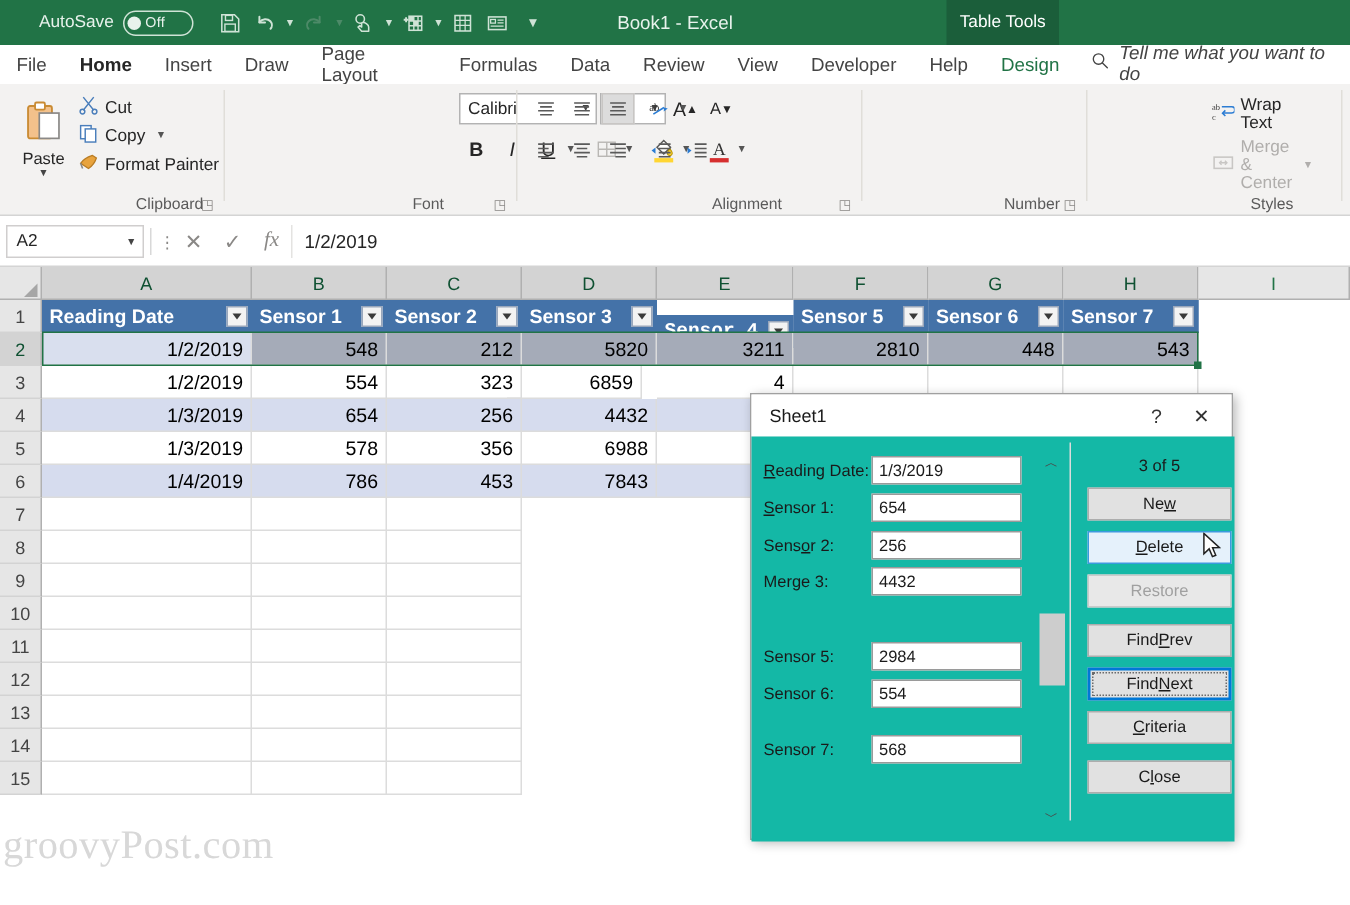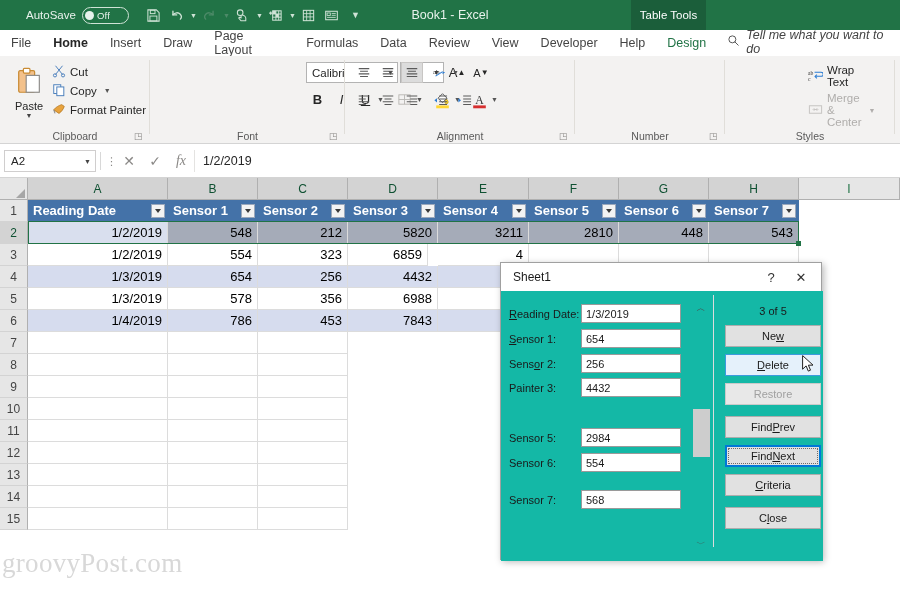--- a/index.html
+++ b/index.html
@@ -63,21 +63,21 @@
   }
 
   
   .ribbon {
     position:absolute; left:0; top:56px; width:900px; height:88px;
     background:#f3f2f1; border-bottom:1px solid #d4d4d4;
   }
   .grp { position:absolute; top:0; height:88px; }
   .grp-label {
     position:absolute; bottom:2px; width:100%; text-align:center;
-    font-size:10.5px; color:#5a5a5a;
+    font-size:10.5px; color:#5a5a5a;margin-left:38px;
   }
   .grp-sep { position:absolute; top:4px; width:1px; height:74px; background:#e0ded9; }
   .dialog-launcher {
     position:absolute; bottom:3px; width:10px; height:10px; color:#8a8886; font-size:9px;
   }
 
   
   .paste-btn {
     position:absolute; left:8px; top:4px; width:42px; height:62px;
     display:flex; flex-direction:column; align-items:center; justify-content:center;
@@ -683,21 +683,21 @@
     <span class="filter-btn"></span>
   </div>
   <div class="cell hdr" style="left:258px;top:22px;width:90px;">
     <span>Sensor 2</span>
     <span class="filter-btn"></span>
   </div>
   <div class="cell hdr" style="left:348px;top:22px;width:90px;">
     <span>Sensor 3</span>
     <span class="filter-btn"></span>
   </div>
-  <div class="cell hdr" style="left:438px;top:22px;width:91px;">
+  <div class="cell hdr" style="left:438px;top:32px;width:91px;font-family:Liberation Mono, monospace;">
     <span>Sensor 4</span>
     <span class="filter-btn"></span>
   </div>
   <div class="cell hdr" style="left:529px;top:22px;width:90px;">
     <span>Sensor 5</span>
     <span class="filter-btn"></span>
   </div>
   <div class="cell hdr" style="left:619px;top:22px;width:90px;">
     <span>Sensor 6</span>
     <span class="filter-btn"></span>
@@ -829,21 +829,21 @@
     </div>
     <div class="frm-row" style="top:37px;">
       <span class="frm-label"><span class="u">S</span>ensor 1:</span>
       <span class="frm-input">654</span>
     </div>
     <div class="frm-row" style="top:62px;">
       <span class="frm-label">Sens<span class="u">o</span>r 2:</span>
       <span class="frm-input">256</span>
     </div>
     <div class="frm-row" style="top:86px;">
-      <span class="frm-label">Painter 3:</span>
+      <span class="frm-label">Merge 3:</span>
       <span class="frm-input">4432</span>
     </div>
     <div class="frm-row" style="top:136px;">
       <span class="frm-label">Sensor 5:</span>
       <span class="frm-input">2984</span>
     </div>
     <div class="frm-row" style="top:161px;">
       <span class="frm-label">Sensor 6:</span>
       <span class="frm-input">554</span>
     </div>

